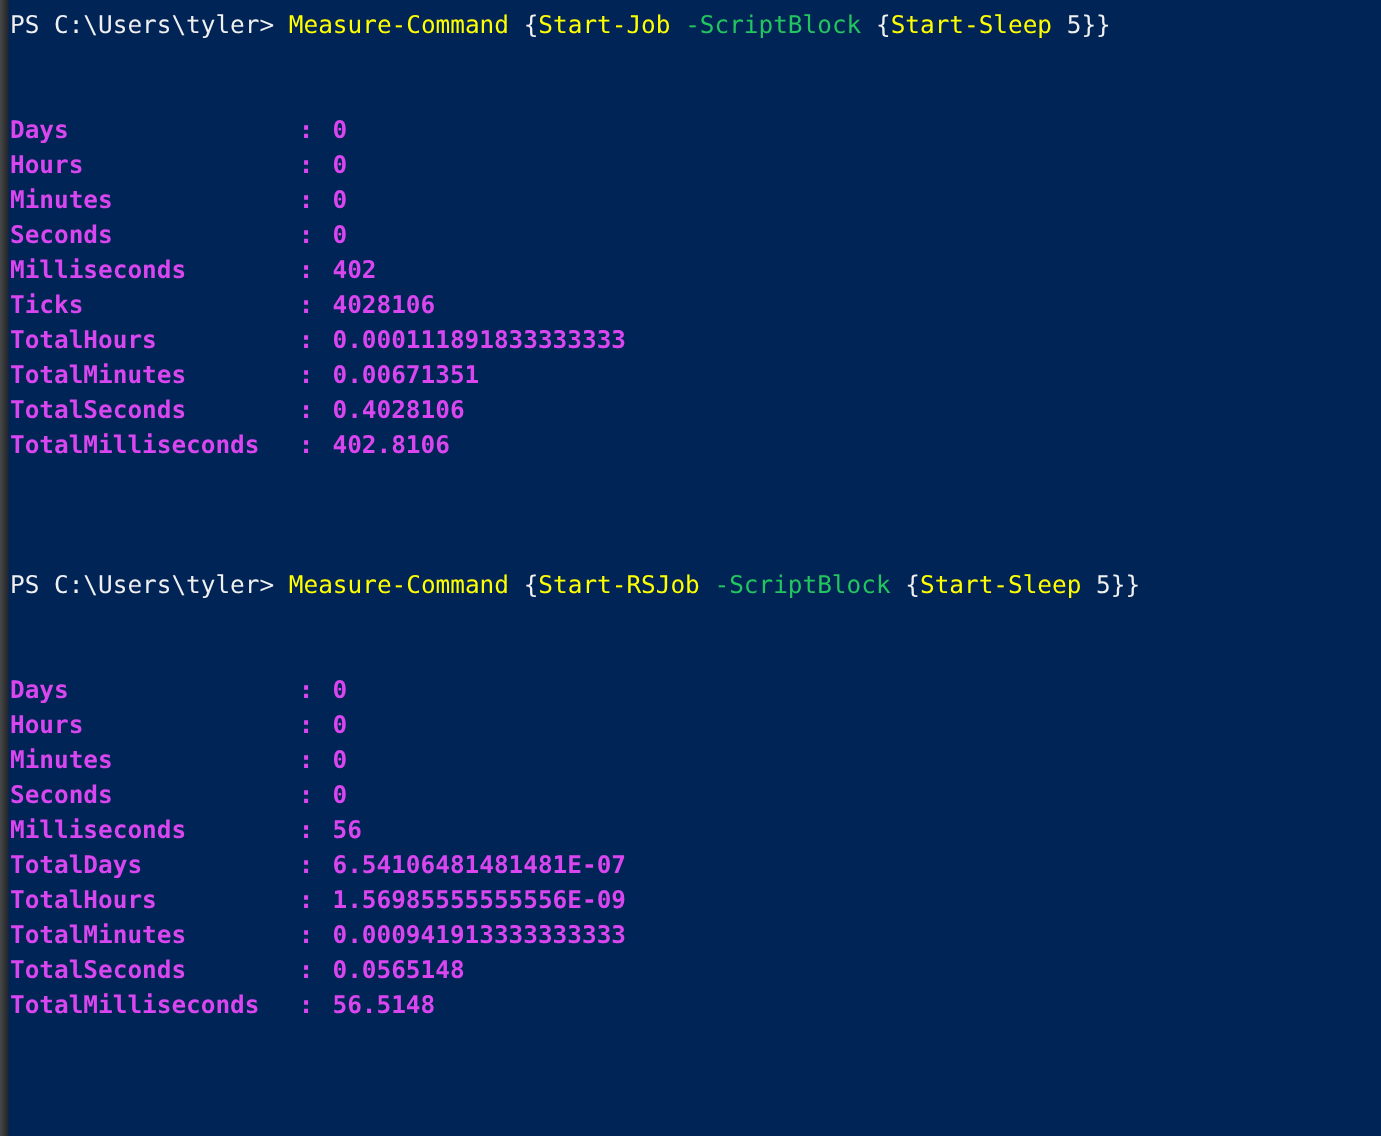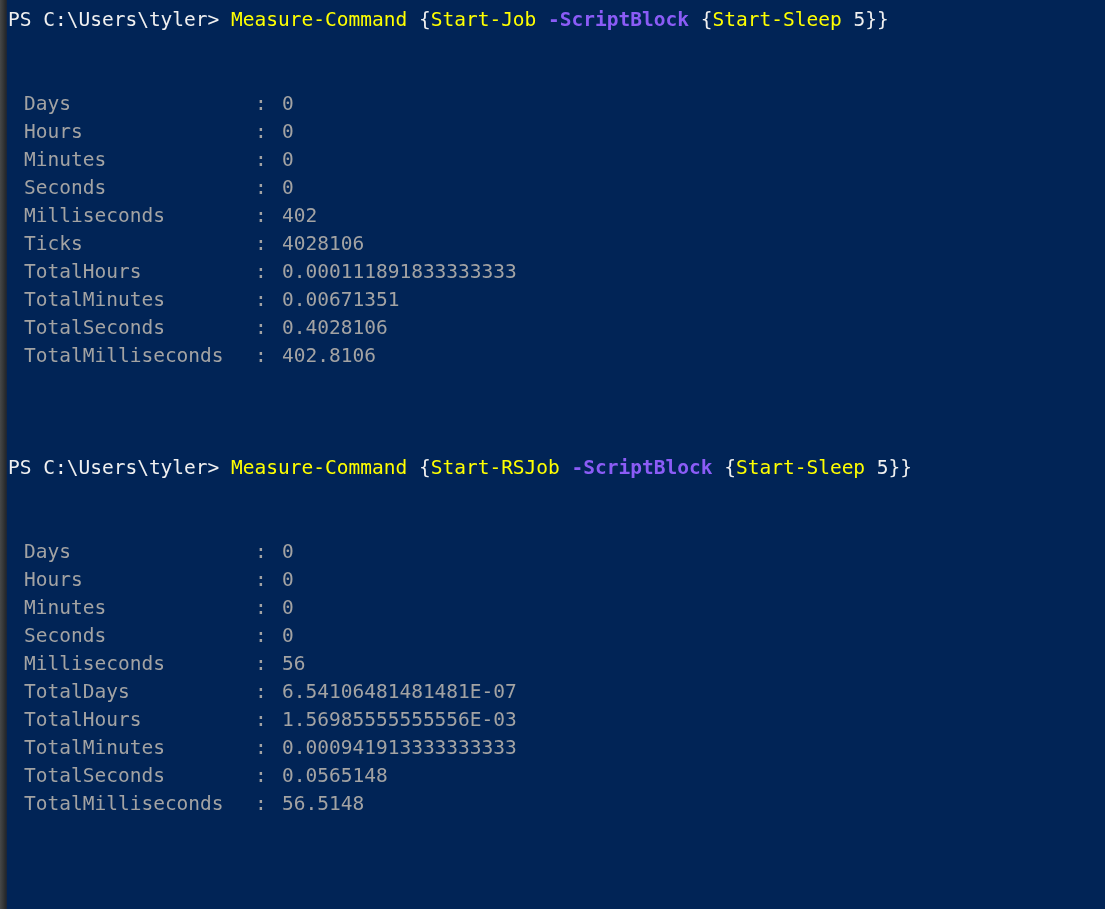--- a/index.html
+++ b/index.html
@@ -45,30 +45,31 @@
     height: 28px;
     white-space: pre;
     padding-left: 1px;
   }
 
   .line.blank { }
 
   
   .tok-default { color: #f0f0f0; text-align: center; }
   .tok-cmdlet  { color: #ffff00; }
-  .tok-param   { color: #8b5cf6; font-weight: bold; }
+  .tok-param   { color: #22c55e; }
   .tok-brace   { color: #f0f0f0; }
   .tok-number  { color: #f0f0f0; }
 
   
   .prop-row {
     height: 28px;
     white-space: pre;
-    padding-left: 17px;
-    color: #a3a3a3;
+    padding-left: 1px;
+    color: #d946ef;
+    font-weight: bold;
   }
   .prop-name {
     display: inline-block;
     width: 231px;
   }
   .prop-sep {
     display: inline-block;
     width: 27px;
   }
   .prop-value { }
@@ -106,19 +107,19 @@
 
     <div class="line blank"> </div>
     <div class="line blank"> </div>
 
     <div class="prop-row"><span class="prop-name">Days</span><span class="prop-sep">:</span><span class="prop-value">0</span></div>
     <div class="prop-row"><span class="prop-name">Hours</span><span class="prop-sep">:</span><span class="prop-value">0</span></div>
     <div class="prop-row"><span class="prop-name">Minutes</span><span class="prop-sep">:</span><span class="prop-value">0</span></div>
     <div class="prop-row"><span class="prop-name">Seconds</span><span class="prop-sep">:</span><span class="prop-value">0</span></div>
     <div class="prop-row"><span class="prop-name">Milliseconds</span><span class="prop-sep">:</span><span class="prop-value">56</span></div>
     <div class="prop-row"><span class="prop-name">TotalDays</span><span class="prop-sep">:</span><span class="prop-value">6.54106481481481E-07</span></div>
-    <div class="prop-row"><span class="prop-name">TotalHours</span><span class="prop-sep">:</span><span class="prop-value">1.56985555555556E-03</span></div>
+    <div class="prop-row"><span class="prop-name">TotalHours</span><span class="prop-sep">:</span><span class="prop-value">1.56985555555556E-09</span></div>
     <div class="prop-row"><span class="prop-name">TotalMinutes</span><span class="prop-sep">:</span><span class="prop-value">0.000941913333333333</span></div>
     <div class="prop-row"><span class="prop-name">TotalSeconds</span><span class="prop-sep">:</span><span class="prop-value">0.0565148</span></div>
     <div class="prop-row"><span class="prop-name">TotalMilliseconds</span><span class="prop-sep">:</span><span class="prop-value">56.5148</span></div>
 
   </div>
 </div>
 
 </body></html>

